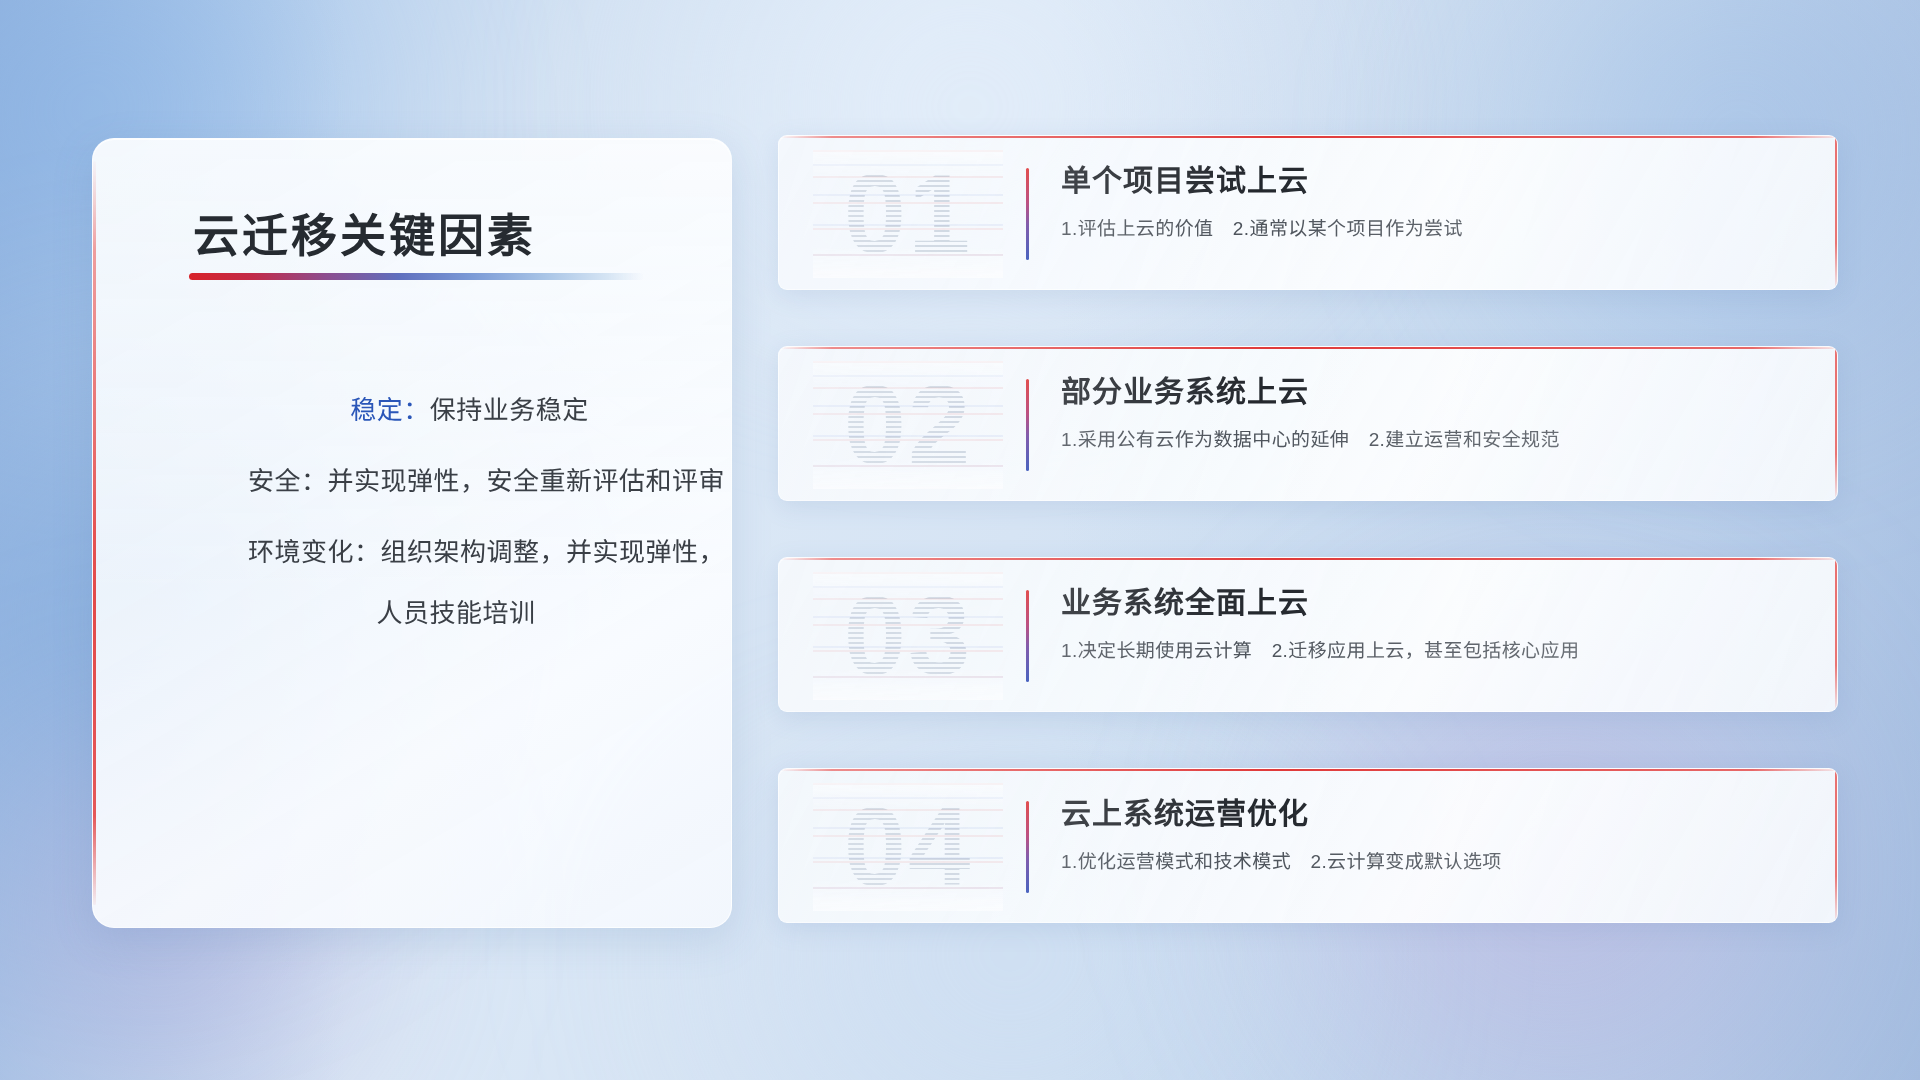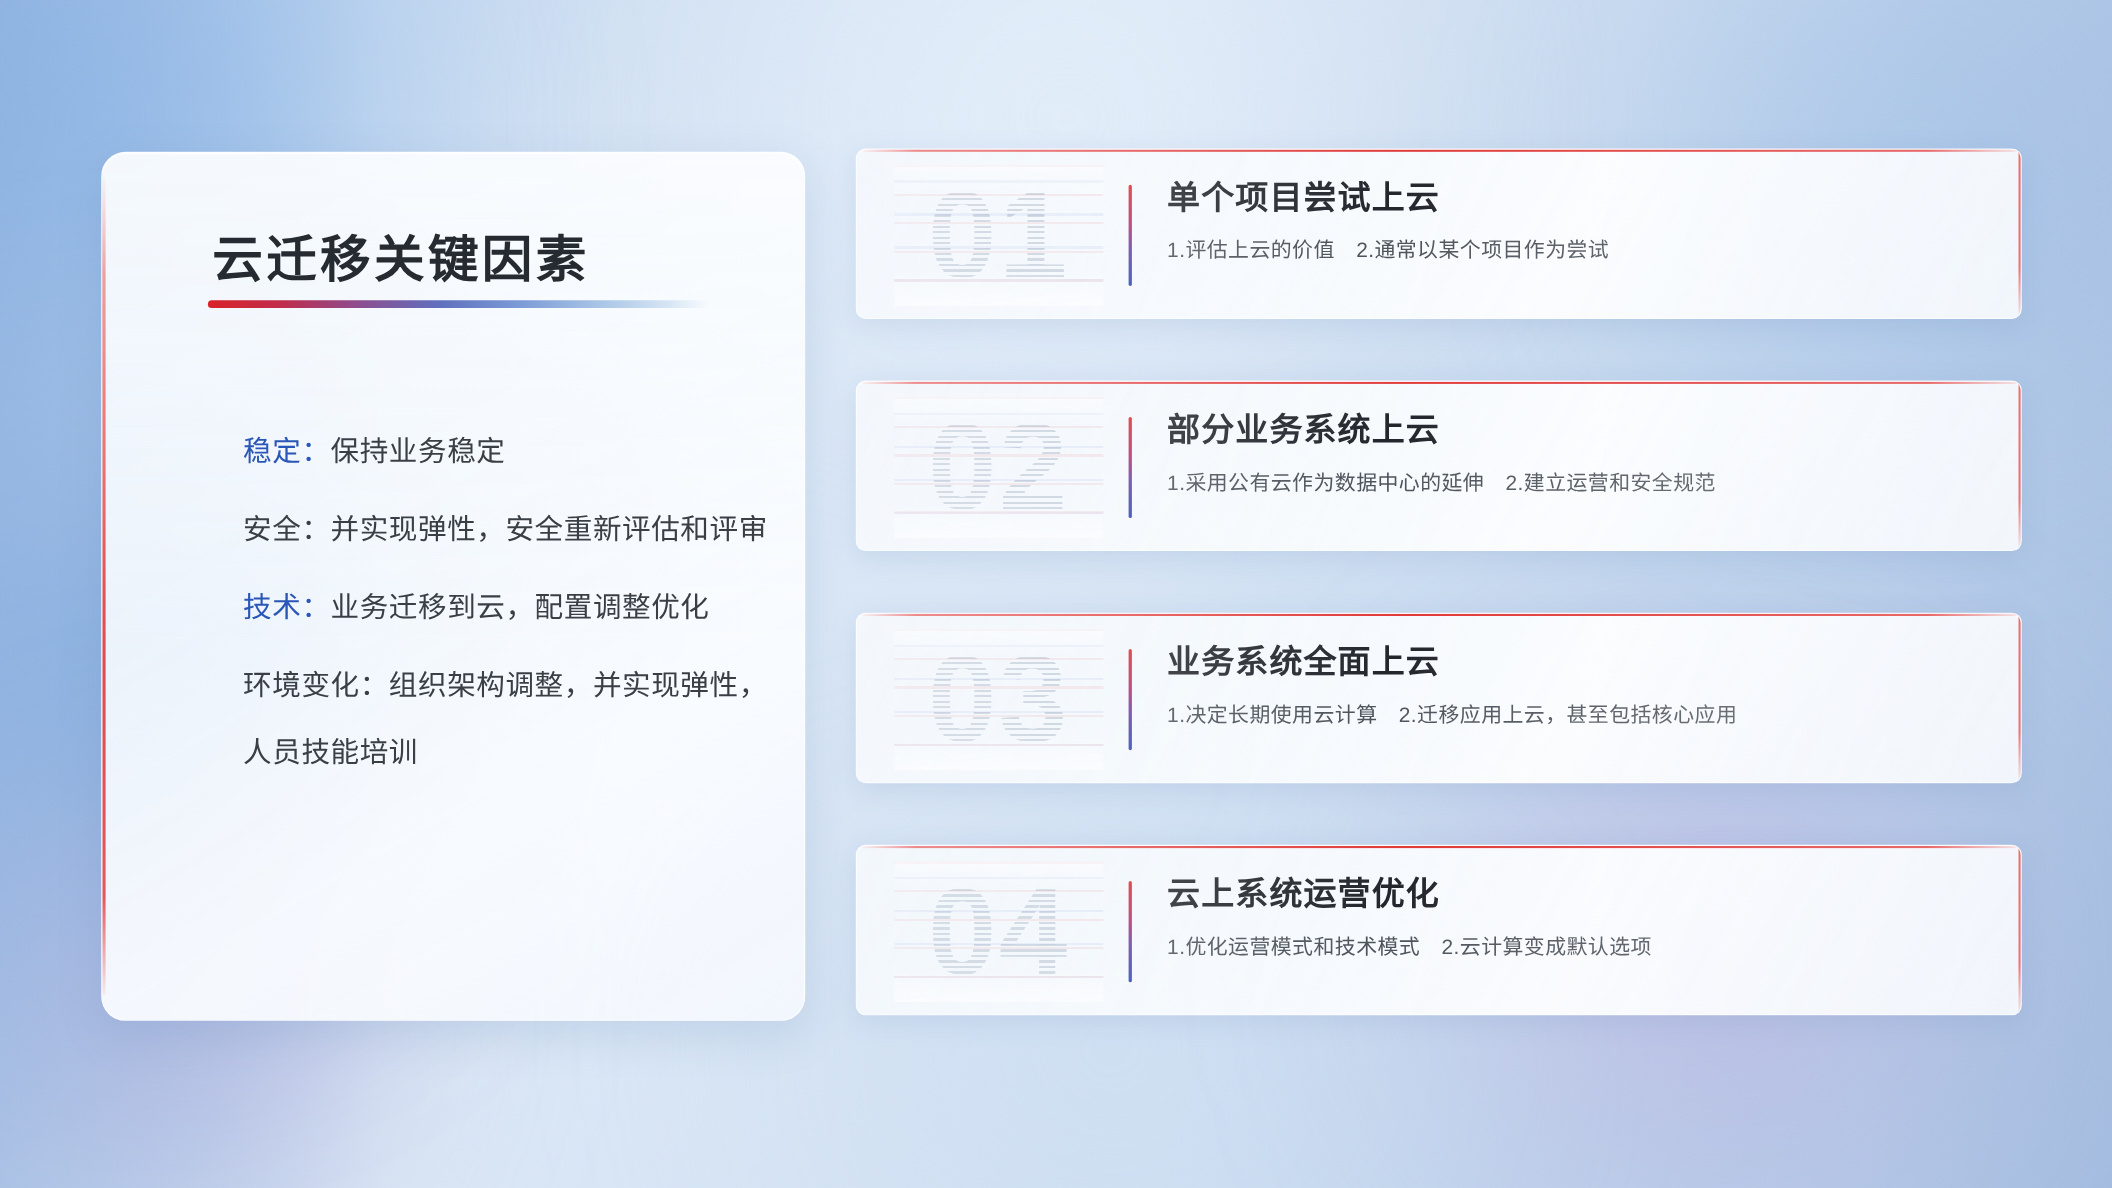--- a/index.html
+++ b/index.html
@@ -57,20 +57,21 @@
     position:absolute;left:92px;top:138px;width:640px;height:790px;
     border-radius:22px;
     background:linear-gradient(150deg,
       rgba(238,245,252,.93) 0%,
       rgba(246,250,254,.90) 40%,
       rgba(250,252,255,.93) 70%,
       rgba(244,248,253,.92) 100%);
     border:1px solid rgba(255,255,255,.75);
     box-shadow:0 12px 40px rgba(90,125,175,.18), inset 0 1px 0 rgba(255,255,255,.9);
     overflow:hidden;
+    text-align:center;
   }
   #left-panel::before{
     content:"";position:absolute;left:0;top:22px;bottom:22px;width:2.5px;
     background:linear-gradient(180deg,
       rgba(226,60,60,.05) 0%,
       rgba(226,60,60,.85) 12%,
       rgba(226,60,60,.95) 50%,
       rgba(226,60,60,.85) 88%,
       rgba(226,60,60,.05) 100%);
     border-radius:2px;
@@ -98,21 +99,21 @@
       #d6e5f4 92%,
       rgba(223,235,248,0) 100%);
   }
 
   #factor-list{position:absolute;left:128px;top:252px;right:40px;}
   .factor-row{
     font-size:26px;line-height:1.5;color:#3a3f46;margin-bottom:32px;
     white-space:nowrap;letter-spacing:.5px;
   }
   .factor-row:last-child{margin-bottom:12px;}
-  .factor-key{color:#2a56b8;}
+  .factor-key{color:#2a56b8;margin-left:27px;}
   .factor-key.plain{color:#3a3f46;}
   .factor-val{color:#3a3f46;}
   .factor-cont{margin-top:-10px;}
 
   
   #cards{position:absolute;left:778px;top:135px;width:1060px;}
   .step-card{
     position:relative;height:155px;margin-bottom:56px;border-radius:9px;
     background:linear-gradient(120deg,
       rgba(240,245,251,.86) 0%,
@@ -218,23 +219,20 @@
 
       <p class="factor-row">
         <span class="factor-key">稳定：</span><span class="factor-val">保持业务稳定</span>
       </p>
 
 
       <p class="factor-row">
         <span class="factor-key plain">安全：</span><span class="factor-val">并实现弹性，安全重新评估和评审</span>
       </p>
 
-      <p class="factor-row">
-        <span class="factor-key">技术：</span><span class="factor-val">业务迁移到云，配置调整优化</span>
-      </p>
 
       <p class="factor-row">
         <span class="factor-key plain">环境变化：</span><span class="factor-val">组织架构调整，并实现弹性，</span>
       </p>
 
       <p class="factor-row factor-cont">
         <span class="factor-val">人员技能培训</span>
       </p>
 
     </div>

